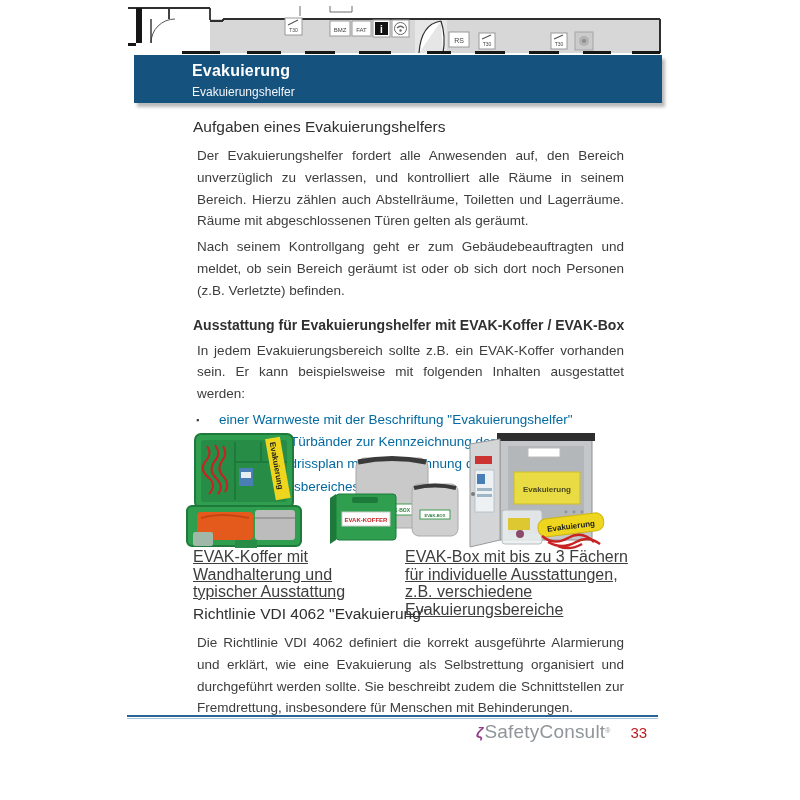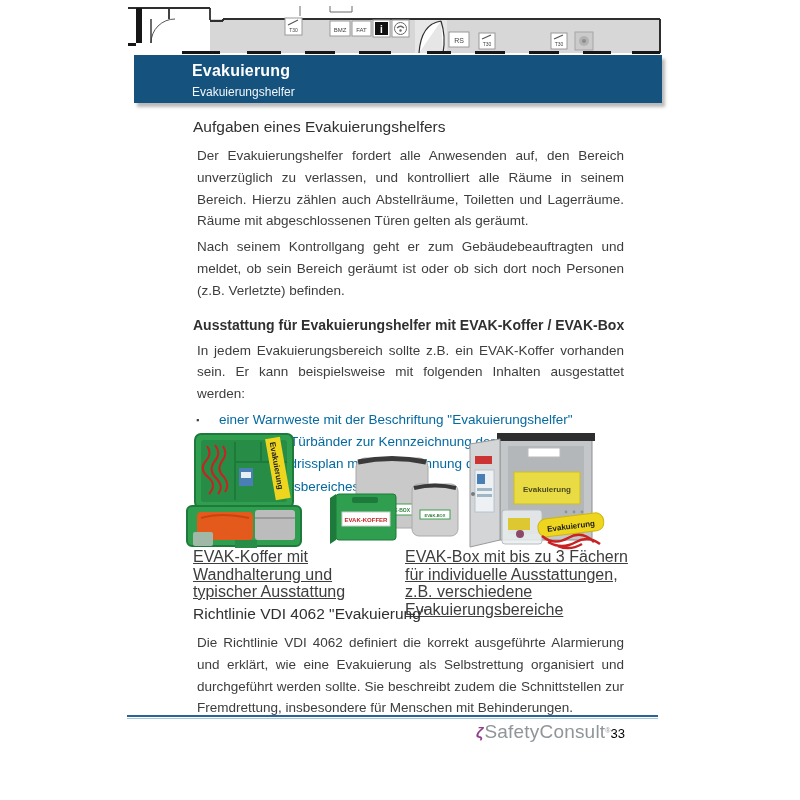--- a/index.html
+++ b/index.html
@@ -37,21 +37,21 @@
   
   .guideline{position:absolute;left:193px;top:601px;width:435px;}
 
   
   .footer-rule{position:absolute;left:127px;top:715px;width:531px;height:1px;
                border-top:2.5px solid #2a6496;border-bottom:1.5px solid #a9c6da;}
   .footer-brand{position:absolute;left:476px;top:721px;display:flex;align-items:baseline;}
   .brand-glyph{color:#943c8c;font-size:15px;font-weight:bold;font-style:italic;line-height:13px;margin-right:1px;}
   .brand-name{color:#8f9598;font-size:19px;letter-spacing:.2px;}
   .brand-reg{color:#8f9598;font-size:7px;vertical-align:super;position:relative;top:-5px;}
-  .page-num{color:#000000;font-size:13px;margin-left:0;}
+  .page-num{color:#b91c1c;font-size:15px;margin-left:20px;}
 
   svg text{font-family:"Liberation Sans",sans-serif;}
 </style>
 </head>
 <body>
 
 <div class="page">
 
   <div class="plan">
     <svg width="534" height="49" viewBox="0 0 534 49">

